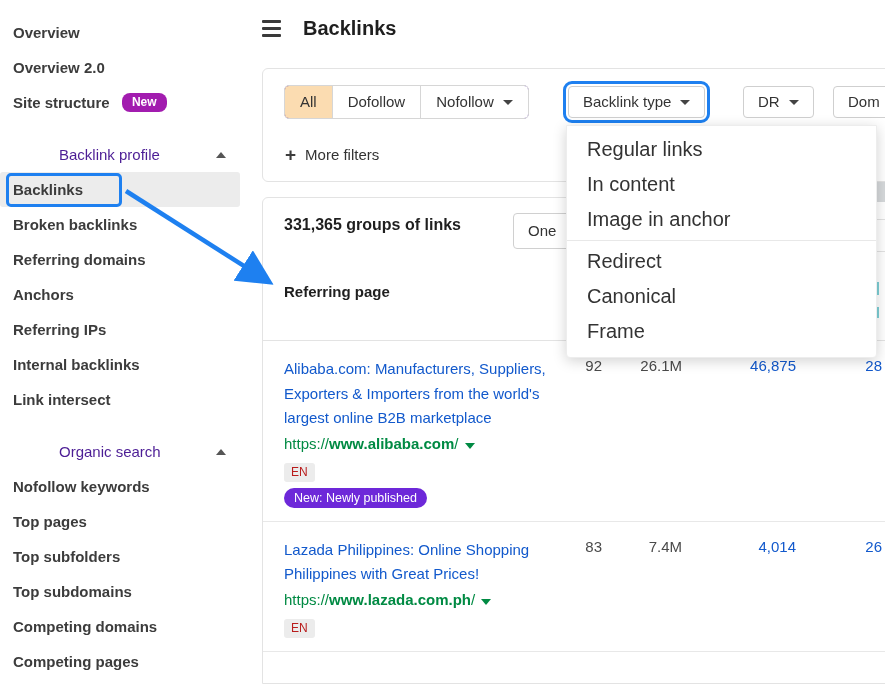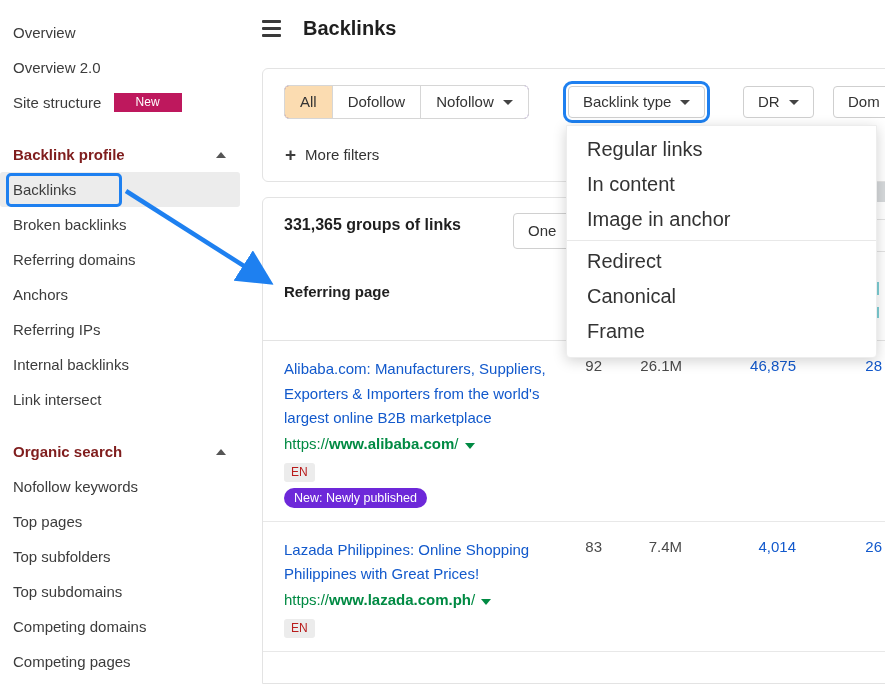--- a/index.html
+++ b/index.html
@@ -2,25 +2,25 @@
 <html><head>
 <meta charset="utf-8">
 <style>
   html,body{margin:0;padding:0;background:#fff;}
   .stage{position:relative;width:885px;height:684px;overflow:hidden;background:#fff;
          font-family:"Liberation Sans","DejaVu Sans",sans-serif;color:#333;}
 
   
   .sidebar{position:absolute;left:0;top:15px;width:250px;}
   .sb-item{position:relative;height:35px;line-height:35px;padding-left:13px;
-           font-size:15px;color:#3c3c3c;cursor:pointer;white-space:nowrap;}
-  .sb-section{font-weight:bold;color:#7f1d1d;margin-top:17px;cursor:default;}
+           font-size:15px;color:#3c3c3c;cursor:pointer;white-space:nowrap;font-weight:bold;}
+  .sb-section{font-weight:normal;color:#4c1d95;margin-top:17px;cursor:default;margin-left:46px;}
   .sb-selected{background:#ececec;width:227px;border-radius:3px;}
-  .sb-badge{display:inline-block;margin-left:8px;background:#be185d;color:#fff;
-            font-size:12px;line-height:19px;padding:0 22px;border-radius:0;vertical-align:2px;}
+  .sb-badge{display:inline-block;margin-left:8px;background:#a21caf;color:#fff;
+            font-size:12px;line-height:19px;padding:0 10px;border-radius:8px;vertical-align:2px;}
   .caret-up{position:absolute;right:24px;top:15px;width:0;height:0;
             border-left:5px solid transparent;border-right:5px solid transparent;
             border-bottom:6px solid #555;}
   .sb-annotated::before{content:'';position:absolute;left:6px;top:1px;width:110px;height:28px;
             border:3px solid #1e80f0;border-radius:5px;pointer-events:none;}
 
   
   .burger{position:absolute;left:262px;top:20px;width:19px;height:17px;cursor:pointer;}
   .burger i{display:block;width:19px;height:3px;background:#3a3a3a;margin-bottom:4px;border-radius:1px;}
   .page-title{position:absolute;left:303px;top:17px;font-size:20px;font-weight:bold;color:#1f1f1f;}

